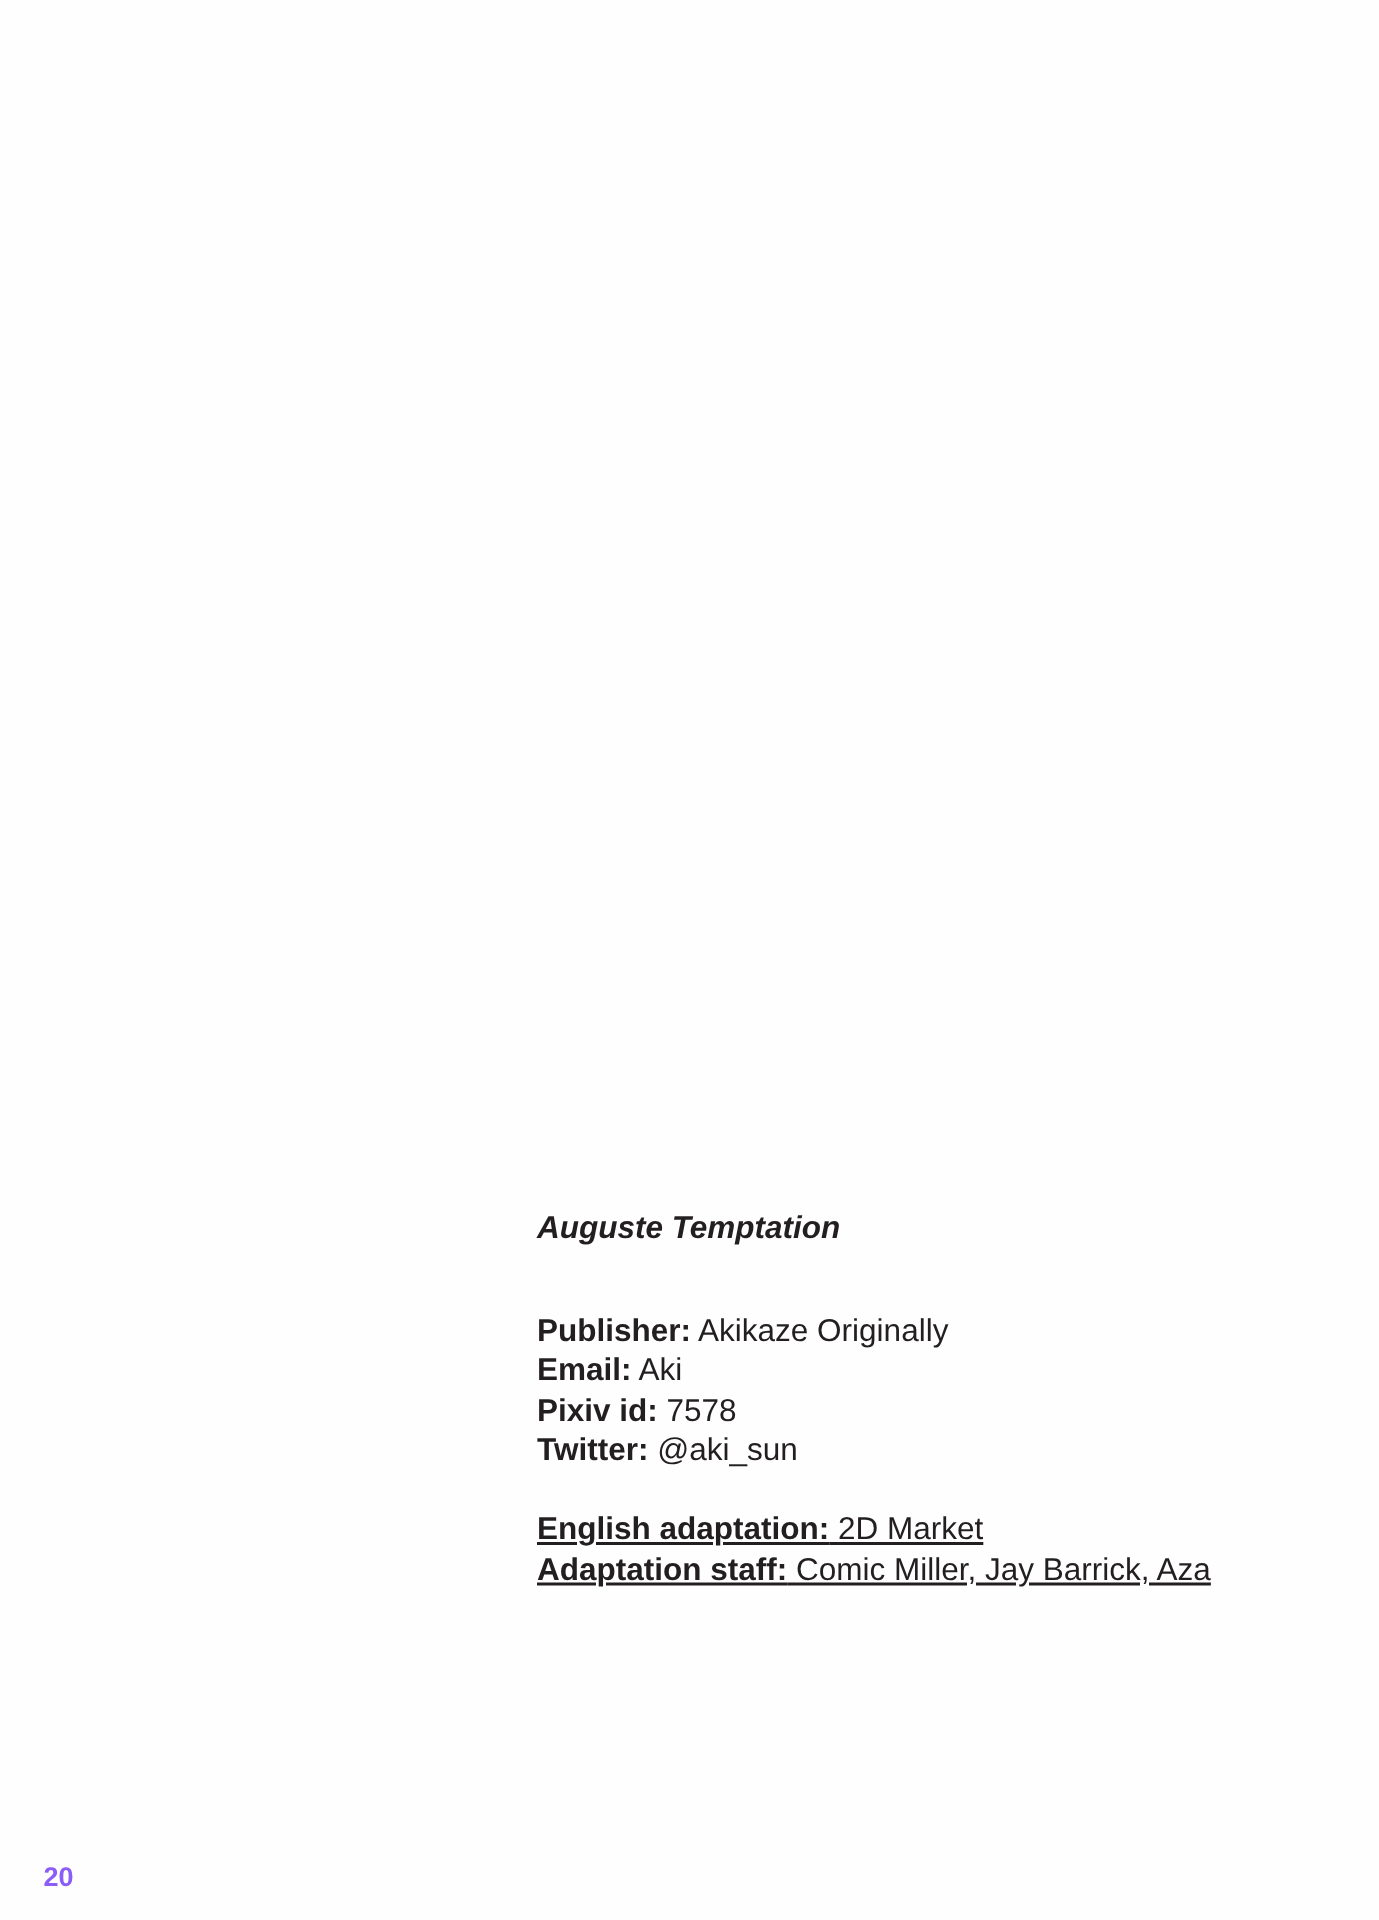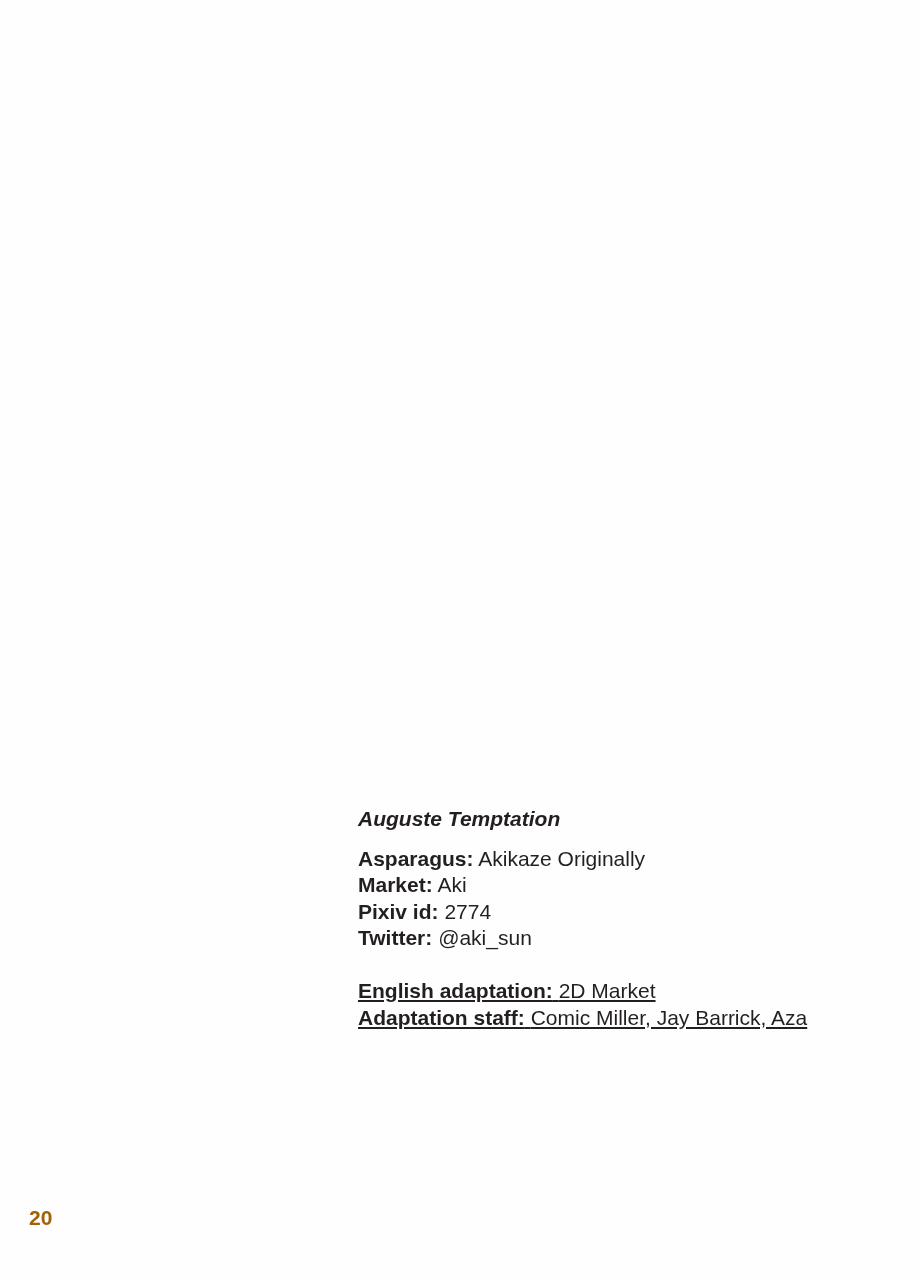--- a/index.html
+++ b/index.html
@@ -24,66 +24,66 @@
     position: absolute;
     left: 358px;
     top: 806px;
     width: 530px;
     font-size: 21px;
     line-height: 26.5px;
   }
   .book-title {
     font-weight: 700;
     font-style: italic;
-    margin-bottom: 13px;
+    margin-bottom: 42px;
   }
   .para {
     margin-bottom: 26.5px;
   }
   .group {
     margin-bottom: 26.5px;
   }
   .group:last-child {
     margin-bottom: 0;
     text-decoration: underline;
   }
   .label {
     font-weight: 700;
   }
   .page-number {
     position: absolute;
     left: 29px;
-    top: 1206px;
-    font-size: 21px;
+    top: 1241px;
+    font-size: 18px;
     font-weight: 700;
-    color: #a16207;
+    color: #8b5cf6;
   }
 </style>
 </head>
 <body>
 
 <div class="page">
 
   <div class="colophon">
 
     <div class="book-title">Auguste Temptation</div>
 
 
     <div class="group">
       <div>
-        <span class="label">Asparagus:</span>
+        <span class="label">Publisher:</span>
         <span>Akikaze Originally</span>
       </div>
       <div>
-        <span class="label">Market:</span>
+        <span class="label">Email:</span>
         <span>Aki</span>
       </div>
       <div>
         <span class="label">Pixiv id:</span>
-        <span>2774</span>
+        <span>7578</span>
       </div>
       <div>
         <span class="label">Twitter:</span>
         <span>@aki_sun</span>
       </div>
     </div>
 
     <div class="group">
       <div>
         <span class="label">English adaptation:</span>

